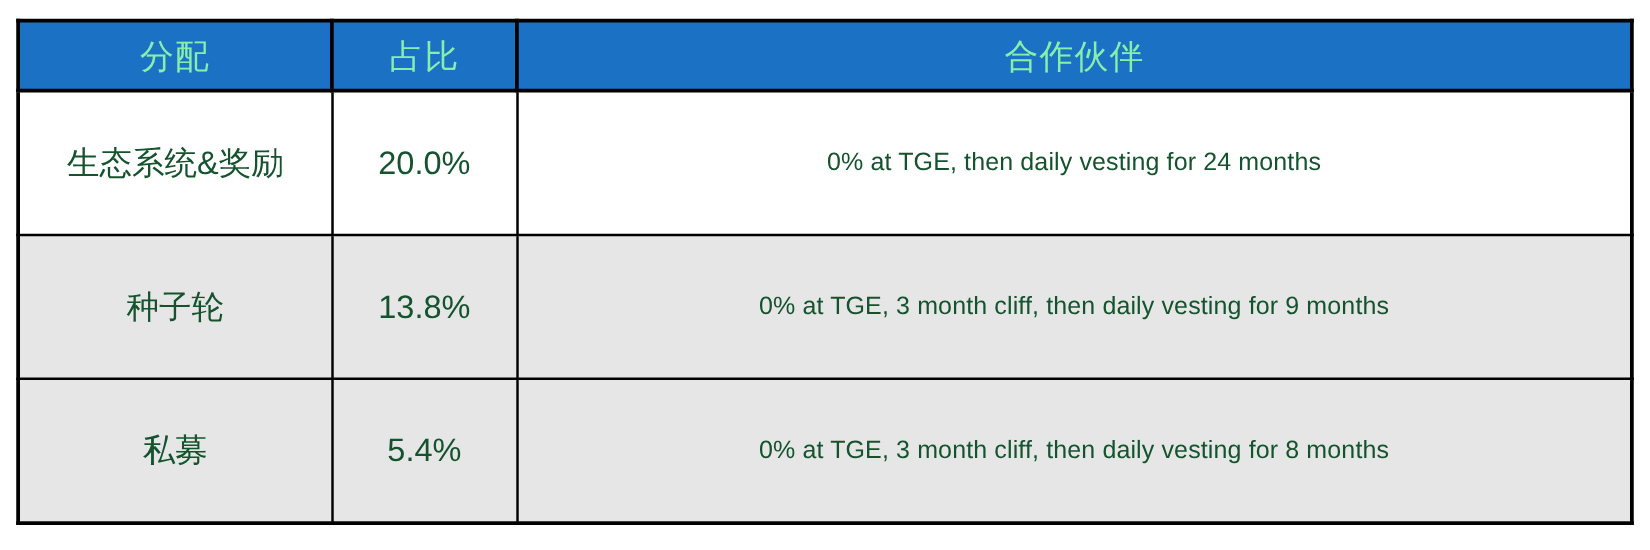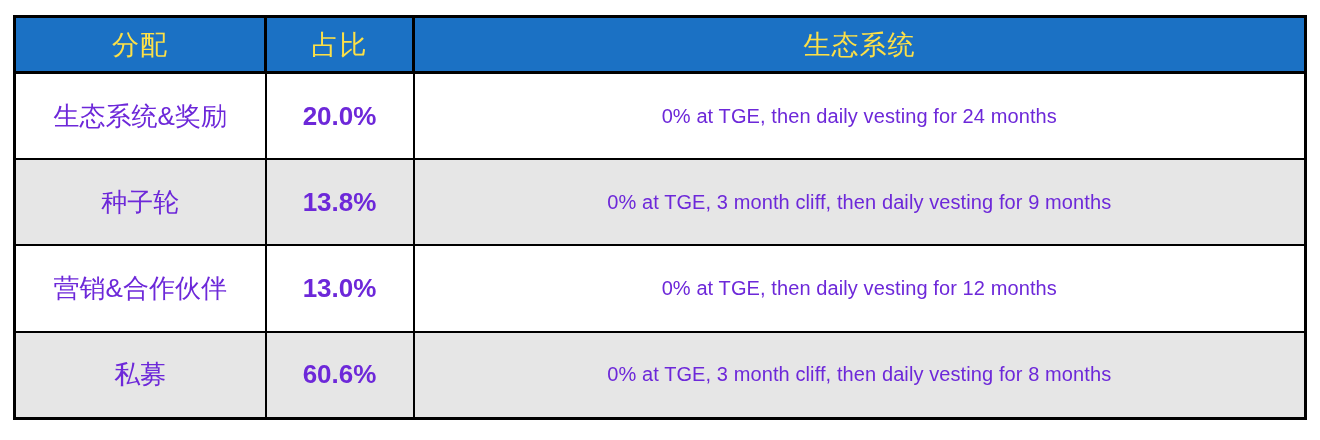--- a/index.html
+++ b/index.html
@@ -29,91 +29,85 @@
     height: 405px;
     border: 3px solid #000000;
   }
 
   table.alloc-table col.c-name  { width: 251px; }
   table.alloc-table col.c-pct   { width: 148px; }
   table.alloc-table col.c-detail{ width: 892px; }
 
   thead th {
     background: #1b71c4;
-    color: #fde047;
+    color: #86efac;
     font-size: 27px;
     font-weight: 400;
     text-align: center;
     vertical-align: middle;
     height: 53px;
     border: 3px solid #000000;
     letter-spacing: 1px;
     padding: 0 4px;
   }
 
   tbody td {
     border: 2px solid #000000;
     text-align: center;
     vertical-align: middle;
     height: 44px;
-    color: #6d28d9;
+    color: #14532d;
     padding: 0 4px;
     white-space: nowrap;
     overflow: hidden;
   }
 
   tbody tr.row-odd  td { background: #ffffff; }
   tbody tr.row-even td { background: #e6e6e6; }
 
   td.cell-name {
     font-size: 26px;
     letter-spacing: 0px;
   }
   td.cell-pct {
     font-size: 26px;
-    font-weight: bold;
   }
   td.cell-detail {
     font-size: 20px;
     letter-spacing: 0.1px;
   }
 </style>
 </head>
 <body>
 
 <div id="table-wrap">
   <table class="alloc-table">
     <colgroup>
       <col class="c-name">
       <col class="c-pct">
       <col class="c-detail">
     </colgroup>
     <thead>
       <tr>
         <th>分配</th>
         <th>占比</th>
-        <th>生态系统</th>
+        <th>合作伙伴</th>
       </tr>
     </thead>
     <tbody id="table-body">
         <tr class="row-odd">
           <td class="cell-name">生态系统&amp;奖励</td>
           <td class="cell-pct">20.0%</td>
           <td class="cell-detail">0% at TGE, then daily vesting for 24 months</td>
         </tr>
         <tr class="row-even">
           <td class="cell-name">种子轮</td>
           <td class="cell-pct">13.8%</td>
           <td class="cell-detail">0% at TGE, 3 month cliff, then daily vesting for 9 months</td>
         </tr>
-        <tr class="row-odd">
-          <td class="cell-name">营销&amp;合作伙伴</td>
-          <td class="cell-pct">13.0%</td>
-          <td class="cell-detail">0% at TGE, then daily vesting for 12 months</td>
-        </tr>
         <tr class="row-even">
           <td class="cell-name">私募</td>
-          <td class="cell-pct">60.6%</td>
+          <td class="cell-pct">5.4%</td>
           <td class="cell-detail">0% at TGE, 3 month cliff, then daily vesting for 8 months</td>
         </tr>
       </tbody>
   </table>
 </div>
 
 </body></html>

